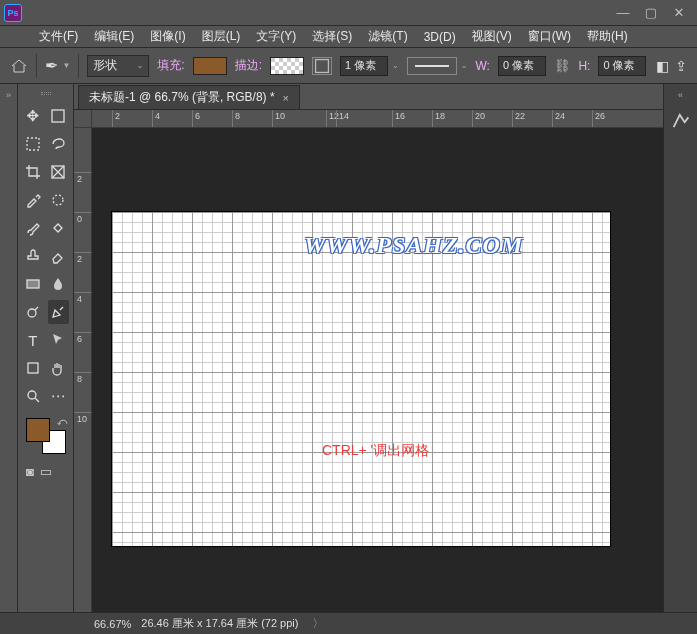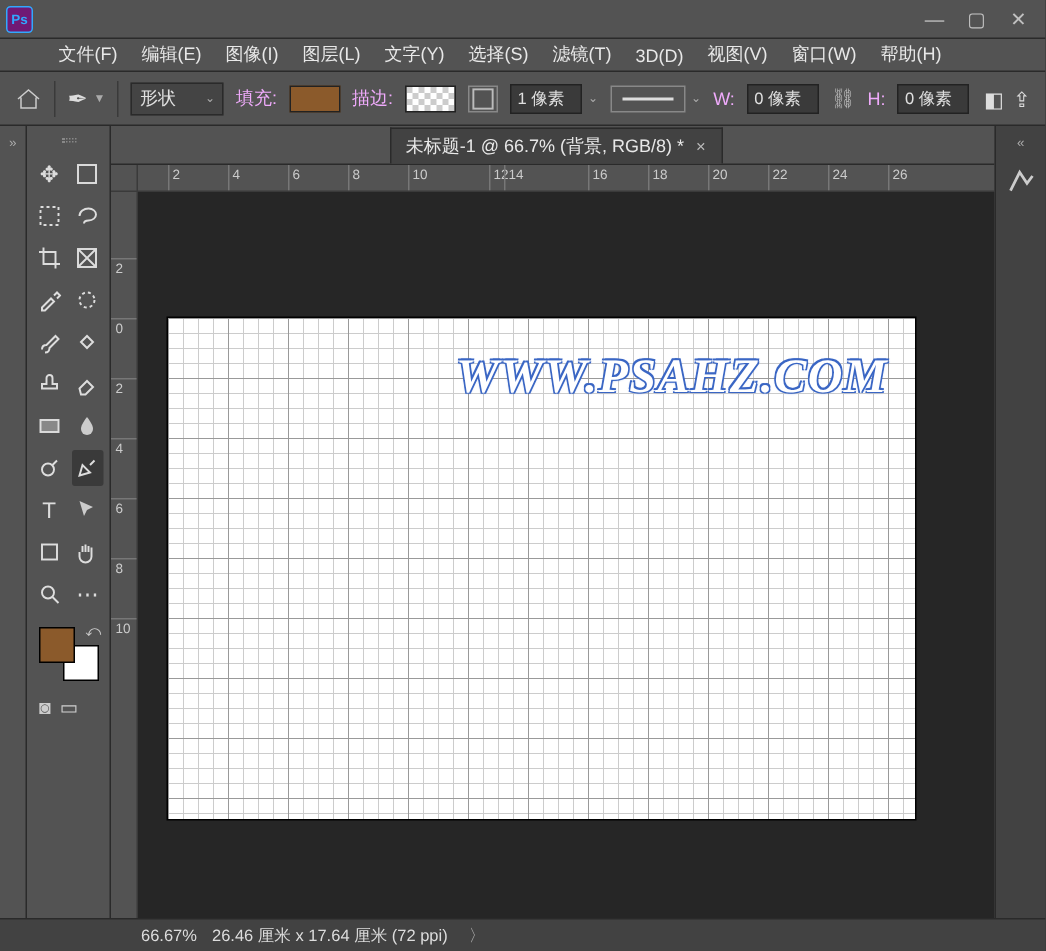--- a/index.html
+++ b/index.html
@@ -99,21 +99,21 @@
   .color-wells { position:relative; width:44px; height:40px; margin:4px auto; }
   .color-wells .fore { position:absolute; left:2px; top:2px;
     width:24px;height:24px; background:#8b5a2b; border:1px solid #000; z-index:2;}
   .color-wells .back { position:absolute; right:2px; bottom:2px;
     width:24px;height:24px; background:#fff; border:1px solid #000; z-index:1;}
   .color-wells .swap { position:absolute; right:0;top:0; font-size:10px; color:#ccc;}
   .mini-icons { display:flex; gap:6px; padding-left:4px; color:#ccc; font-size:13px;}
 
   .doc-col { flex:1; display:flex; flex-direction:column; background:#535353; }
   .doc-tabs { height:26px; display:flex; align-items:flex-end;
-    border-bottom:1px solid #2a2a2a; padding-left:4px;justify-content:center; }
+    border-bottom:1px solid #2a2a2a; padding-left:4px; }
   .doc-tab {
     background:#424242; height:24px; display:flex; align-items:center;
     padding:0 10px; font-size:12px; color:#e8e8e8; border:1px solid #2a2a2a;
     border-bottom:none; gap:8px;
   }
   .doc-tab .x { color:#bbb; font-size:11px; }
   .ruler-row { display:flex; height:18px; background:#535353;}
   .ruler-corner { width:18px; border-right:1px solid #3a3a3a;
     border-bottom:1px solid #3a3a3a;}
   .h-ruler { flex:1; position:relative; border-bottom:1px solid #3a3a3a;
@@ -136,21 +136,21 @@
       linear-gradient(#999 1px, transparent 1px),
       linear-gradient(90deg, #999 1px, transparent 1px),
       linear-gradient(#ccc 1px, transparent 1px),
       linear-gradient(90deg, #ccc 1px, transparent 1px);
     background-size: 40px 40px, 40px 40px, 10px 10px, 10px 10px;
     background-position: 0 0, 0 0, 0 0, 0 0;
   }
   .canvas .wm {
     position:absolute; left:192px; top:20px;
     font-family: "Times New Roman", serif;
-    font-size:32px; font-weight:bold; font-style:italic;
+    font-size:24px; font-weight:bold; font-style:italic;
     color:#fff; letter-spacing:1px;
     text-shadow:
      -1px -1px 0 #3a66c4, 1px -1px 0 #3a66c4,
      -1px 1px 0 #3a66c4, 1px 1px 0 #3a66c4,
      0 0 2px #3a66c4;
   }
   .canvas .hint {
     position:absolute; left:210px; top:230px;
     color:#e83c3c; font-size:14px; font-weight:500;
   }
@@ -452,20 +452,21 @@
           <div class="tick" style="top: 244px;">
             <span>8</span>
           </div>
           <div class="tick" style="top: 284px;">
             <span>10</span>
           </div>
         </div>
       <div class="canvas-wrap">
         <div class="canvas">
           <div class="wm">WWW.PSAHZ.COM</div>
+          <div class="hint">CTRL+   '调出网格</div>
         </div>
       </div>
     </div>
   </div>
 
   <div class="right-col">
     <span class="collapse-i">«</span>
     <div class="panel-ico">
       <svg viewBox="0 0 18 18">
           <path d="M3 14L8 4l4 6 3-4" stroke="#ccc" fill="none" stroke-width="1.5"></path>

